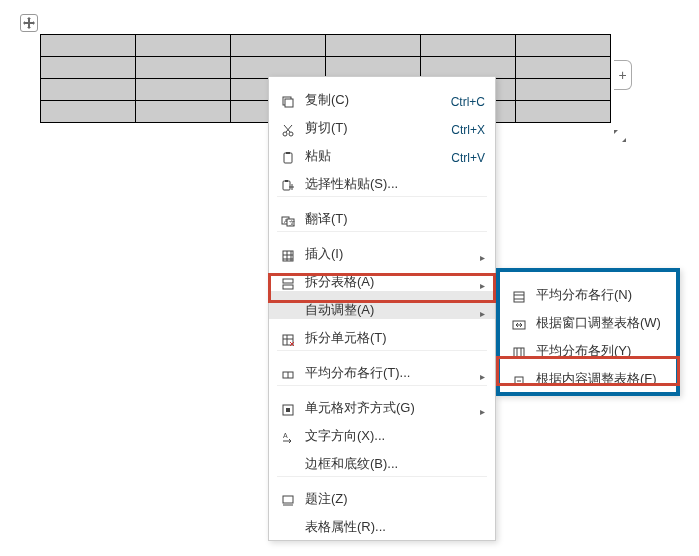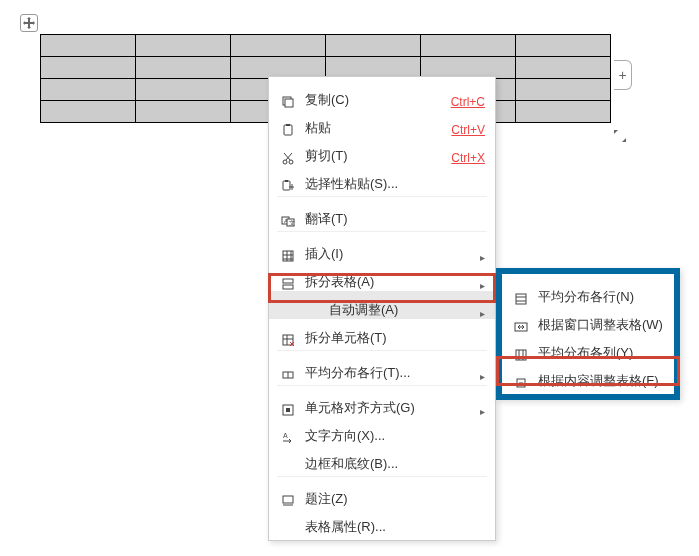--- a/index.html
+++ b/index.html
@@ -9,29 +9,29 @@
 .move-handle { position: absolute; left: 20px; top: 14px; width: 18px; height: 18px; border: 1px solid #999; border-radius: 3px; display: flex; align-items: center; justify-content: center; background: #fff; }
 .table-wrap { position: absolute; left: 40px; top: 34px; }
 table.grid { border-collapse: collapse; }
 table.grid td { border: 1.5px solid #000; background: #ccc; width: 95px; height: 22px; }
 
 .add-col { position: absolute; left: 614px; top: 60px; width: 18px; height: 30px; border: 1px solid #aaa; border-left: none; border-radius: 0 6px 6px 0; display: flex; align-items: center; justify-content: center; background: #fff; }
 .expand-handle { position: absolute; left: 612px; top: 128px; width: 16px; height: 16px; display: flex; align-items: center; justify-content: center; }
 
 .context-menu { position: absolute; left: 268px; top: 76px; width: 228px; background: #fff; border: 1px solid #ccc; box-shadow: 2px 2px 6px rgba(0,0,0,0.15); padding: 4px 0; }
 .menu-item { display: flex; align-items: flex-end; height: 28px; padding: 0 10px 0 8px; cursor: default; position: relative; }
-.menu-item.highlight { background: #e8e8e8; box-shadow: inset 0 0 0 2px rgba(200,50,50,0.0); gap: 24px; }
+.menu-item.highlight { background: #e8e8e8; box-shadow: inset 0 0 0 2px rgba(200,50,50,0.0); }
 .menu-item .icon-slot { width: 22px; display: flex; align-items: center; justify-content: center; }
 .menu-item .label { flex: 1; padding-left: 6px; }
-.menu-item .shortcut { color: #ef4444; font-size: 12px; text-decoration: underline; }
+.menu-item .shortcut { color: #0c4a6e; font-size: 12px; }
 .menu-item .arrow { color: #666; font-size: 10px; }
 .menu-sep { height: 1px; background: #eee; margin: 3px 8px; }
 .highlight-box { position: absolute; border: 3px solid #c43; pointer-events: none; }
 
-.submenu { position: absolute; left: 496px; top: 268px; width: 184px; background: #fff; border: 6px solid #0369a1; box-shadow: 2px 2px 6px rgba(0,0,0,0.15); padding: 4px 0; }
+.submenu { position: absolute; left: 496px; top: 268px; width: 184px; background: #fff; border: 4px solid #0369a1; box-shadow: 2px 2px 6px rgba(0,0,0,0.15); padding: 4px 0; }
 .submenu .menu-item { height: 28px; }
 
 .watermark { position: absolute; left: 420px; top: 320px; color: #ddd; font-size: 24px; font-weight: bold; letter-spacing: 3px; pointer-events: none; user-select: none; }
 .watermark-sub { position: absolute; left: 430px; top: 348px; color: #eee; font-size: 12px; letter-spacing: 4px; pointer-events: none; }
 
 svg { display: block; }
 </style>
 </head>
 <body>
 
@@ -101,37 +101,37 @@
             <rect x="2" y="2" width="8" height="8" fill="none" stroke="#444"></rect>
             <rect x="4" y="4" width="8" height="8" fill="#fff" stroke="#444"></rect>
           </svg>
         </span>
       <span class="label">复制(C)</span>
       <span class="shortcut">Ctrl+C</span>
     </div>
     <div class="menu-item">
       <span class="icon-slot">
           <svg width="14" height="14" viewBox="0 0 14 14">
-            <rect x="3" y="2" width="8" height="10" rx="1" fill="none" stroke="#444"></rect>
-            <rect x="5" y="1" width="4" height="2" fill="#444"></rect>
-          </svg>
-        </span>
-      <span class="label">粘贴</span>
-      <span class="shortcut">Ctrl+V</span>
-    </div>
-    <div class="menu-item">
-      <span class="icon-slot">
-          <svg width="14" height="14" viewBox="0 0 14 14">
             <circle cx="4" cy="11" r="2" fill="none" stroke="#444"></circle>
             <circle cx="10" cy="11" r="2" fill="none" stroke="#444"></circle>
             <path d="M5 9L11 2M9 9L3 2" stroke="#444"></path>
           </svg>
         </span>
       <span class="label">剪切(T)</span>
       <span class="shortcut">Ctrl+X</span>
+    </div>
+    <div class="menu-item">
+      <span class="icon-slot">
+          <svg width="14" height="14" viewBox="0 0 14 14">
+            <rect x="3" y="2" width="8" height="10" rx="1" fill="none" stroke="#444"></rect>
+            <rect x="5" y="1" width="4" height="2" fill="#444"></rect>
+          </svg>
+        </span>
+      <span class="label">粘贴</span>
+      <span class="shortcut">Ctrl+V</span>
     </div>
     <div class="menu-item">
       <span class="icon-slot">
           <svg width="14" height="14" viewBox="0 0 14 14">
             <rect x="2" y="2" width="7" height="9" rx="1" fill="none" stroke="#444"></rect>
             <rect x="4" y="1" width="3" height="2" fill="#444"></rect>
             <path d="M8 8h5M11 5v6" stroke="#444"></path>
           </svg>
         </span>
       <span class="label">选择性粘贴(S)...</span>

